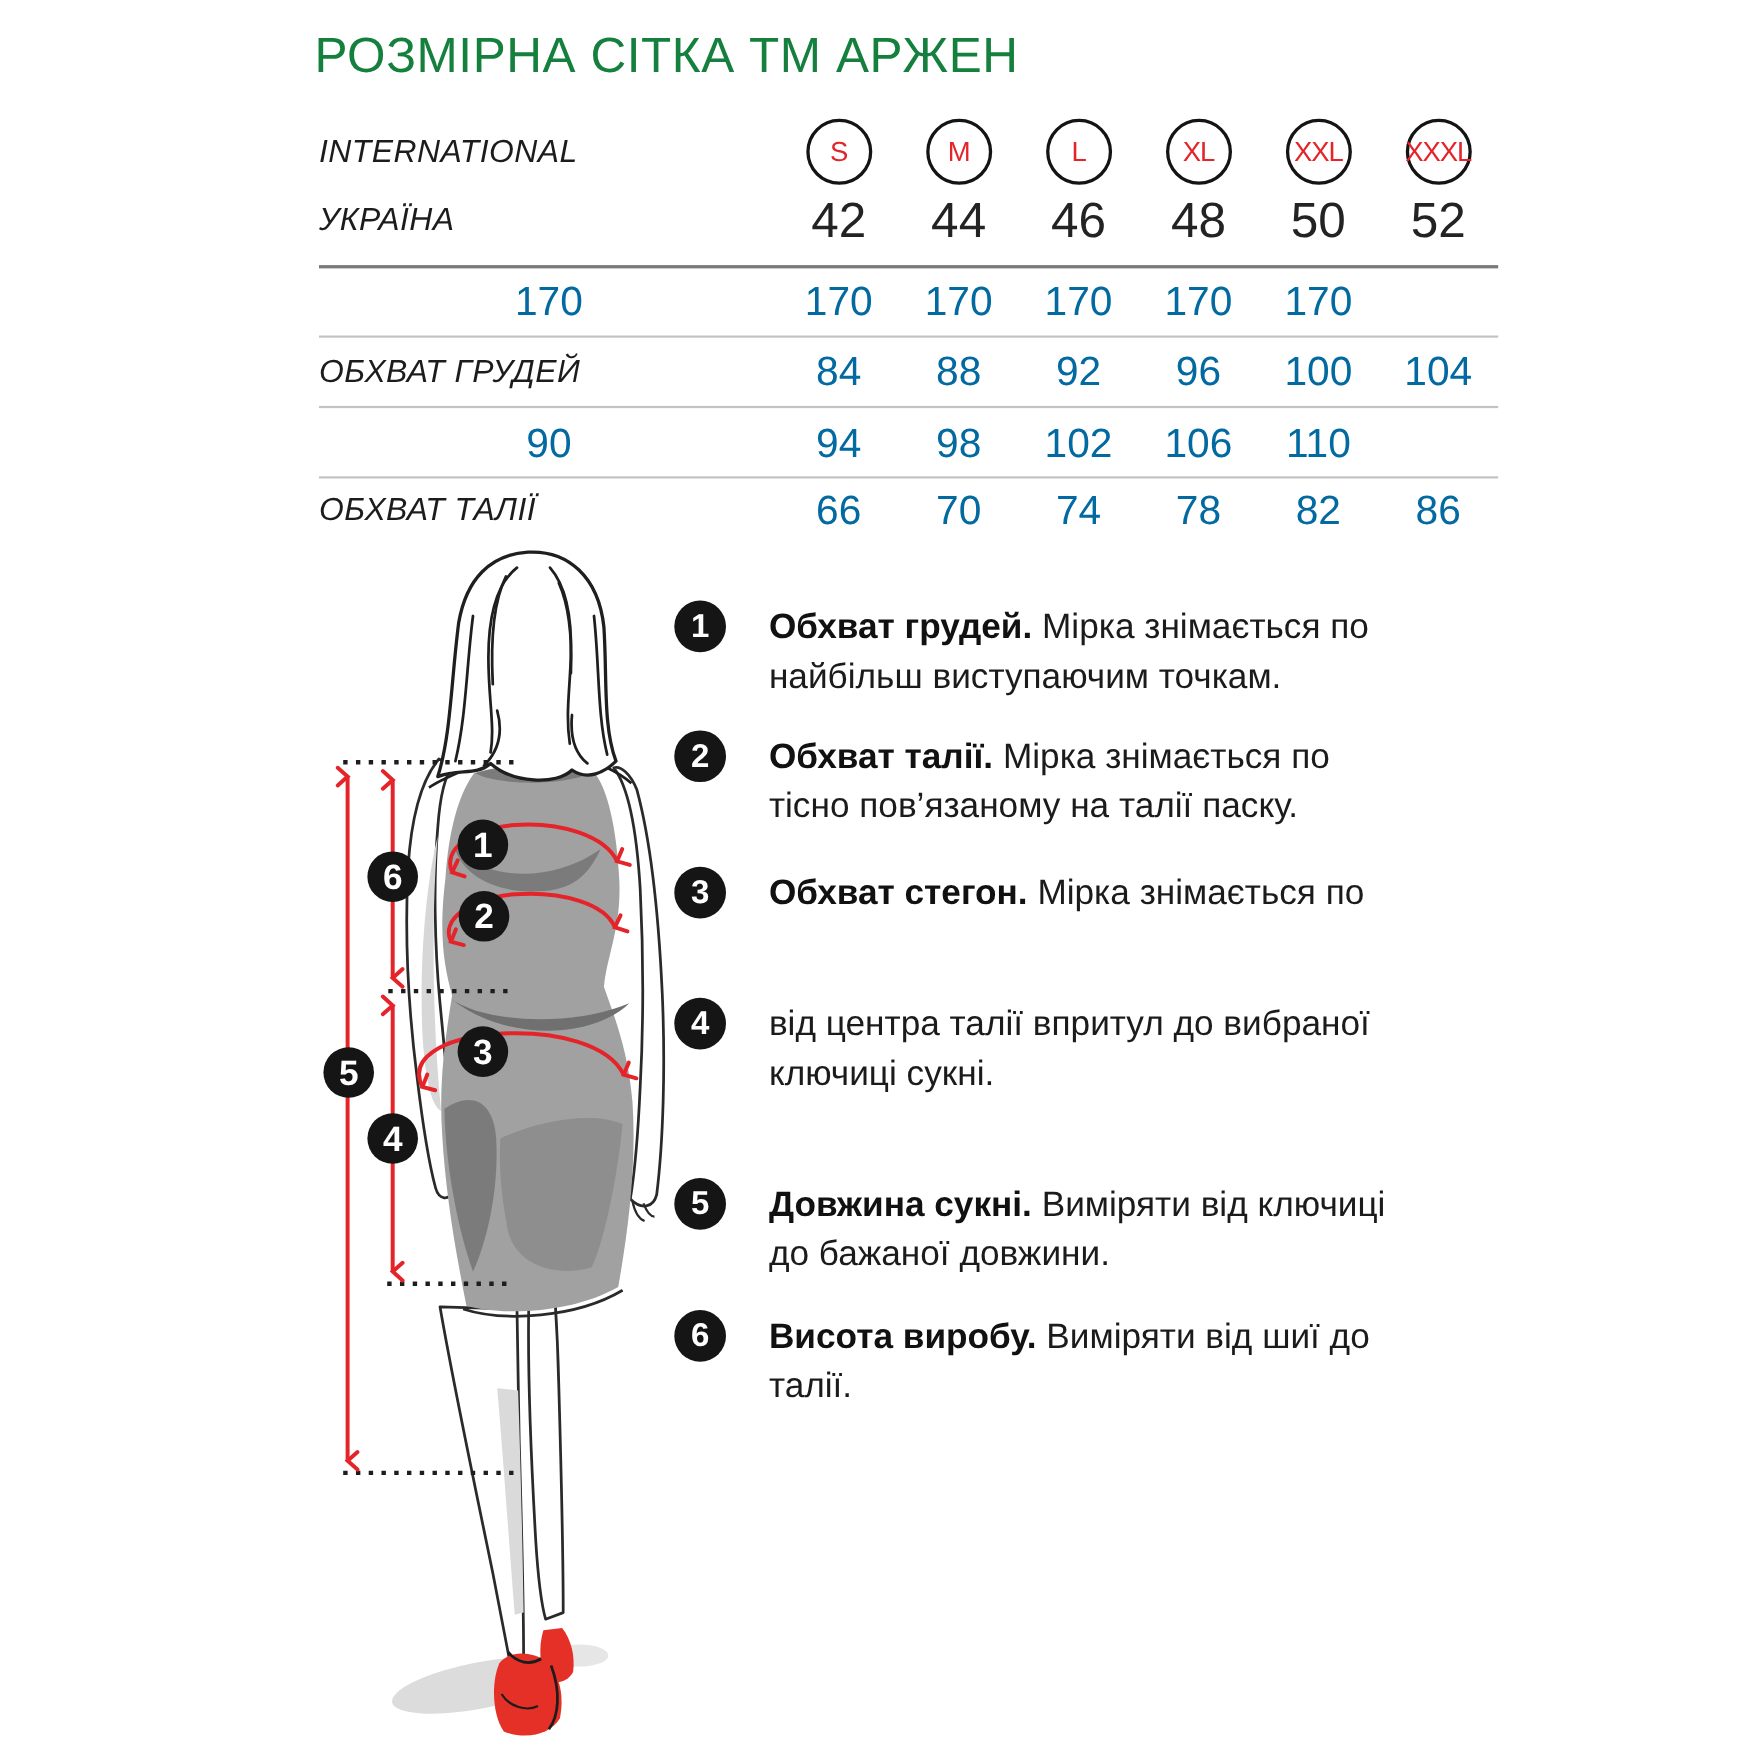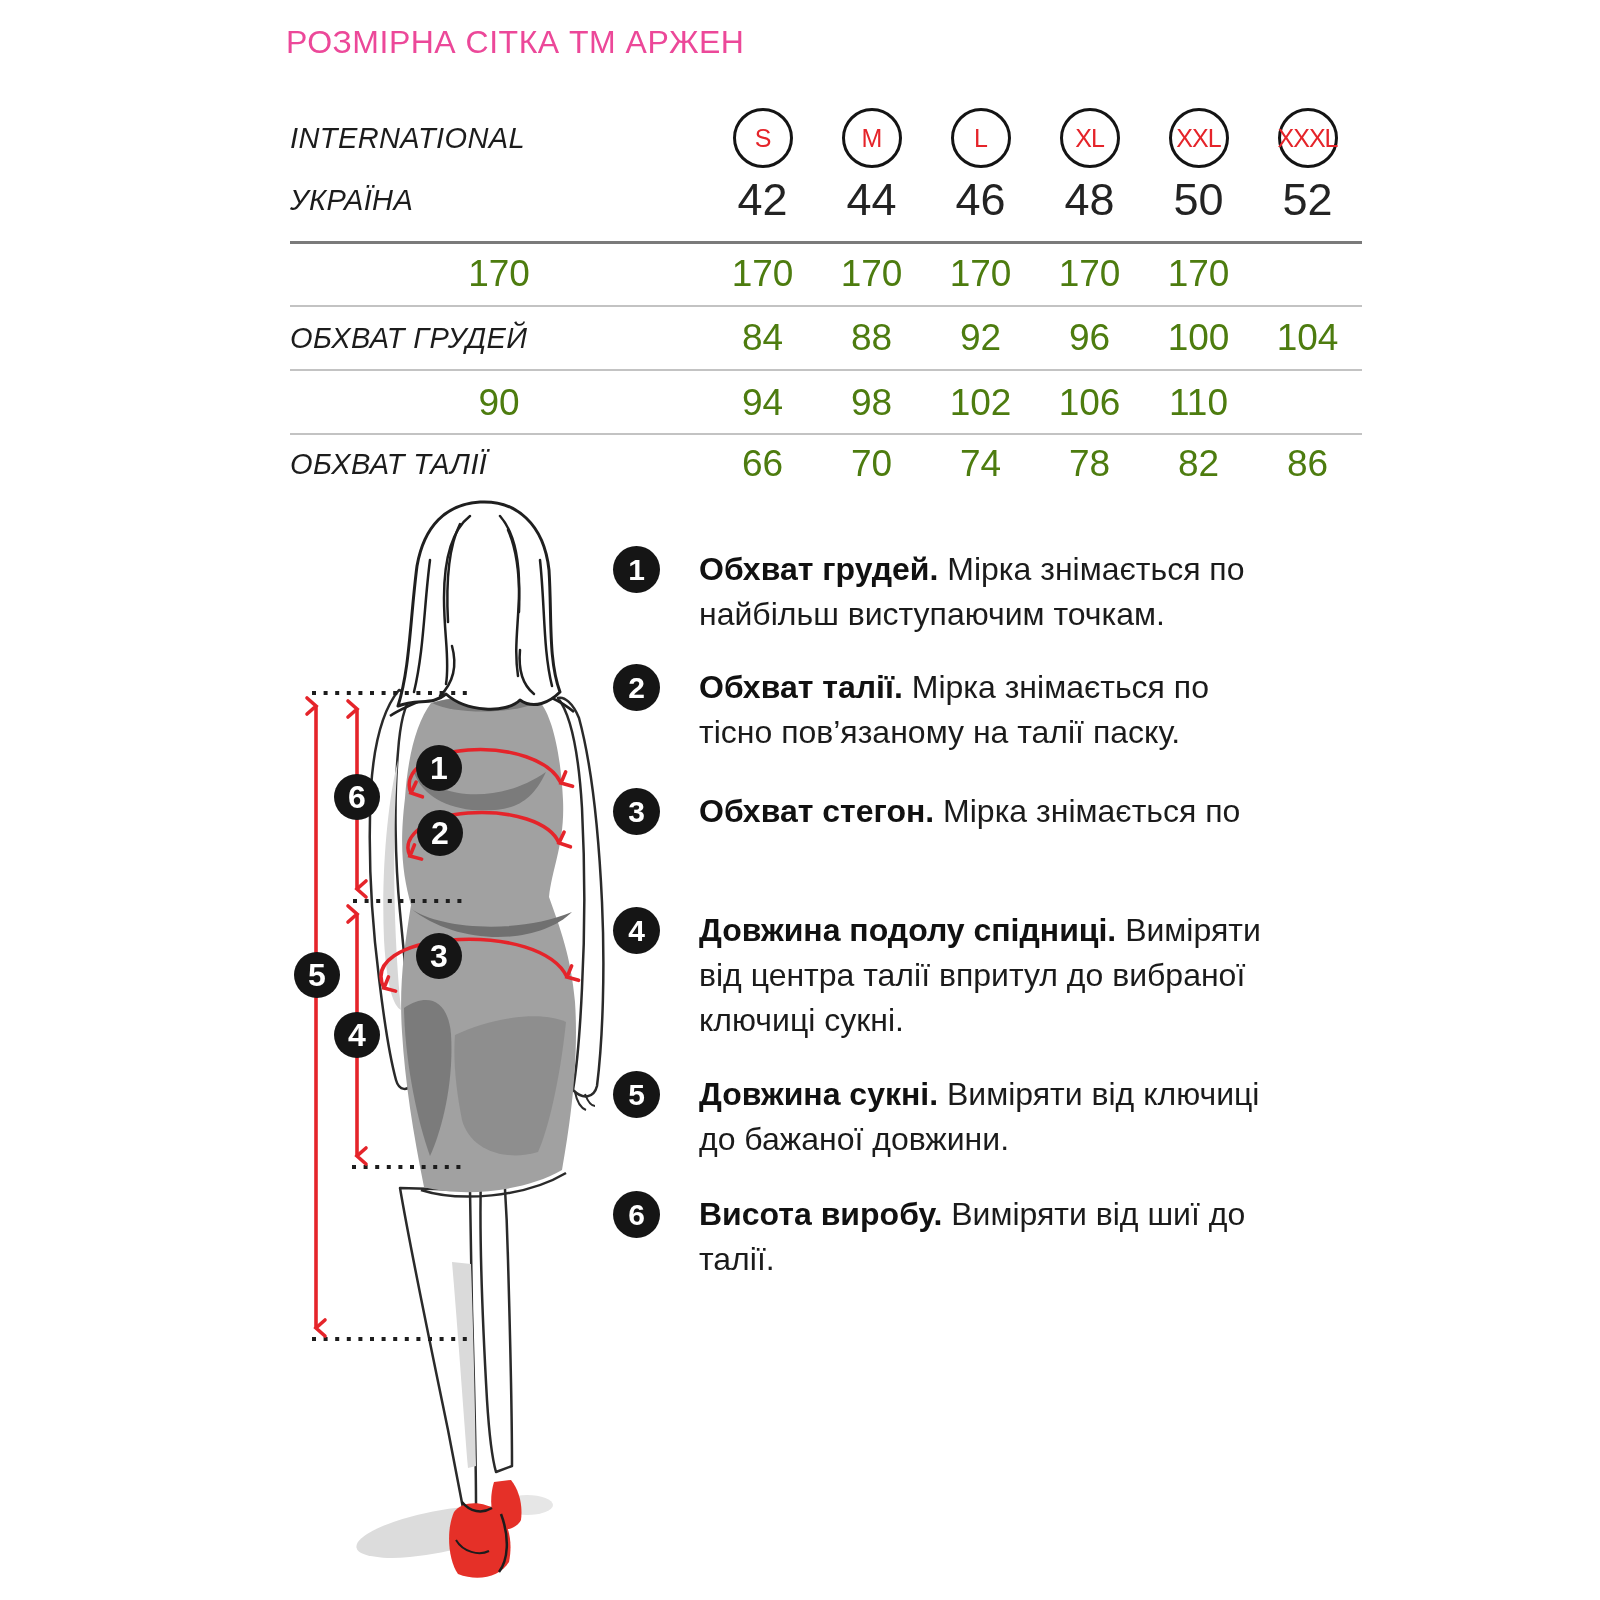--- a/index.html
+++ b/index.html
@@ -4,32 +4,32 @@
 <style>
   html,body{margin:0;padding:0;}
   body{
     width:1600px;height:1600px;position:relative;background:#ffffff;
     font-family:"Liberation Sans","DejaVu Sans",sans-serif;color:#1c1c1c;
     overflow:hidden;
   }
   .abs{position:absolute;}
   
   #title{
-    left:286px;top:24px;font-size:32px;letter-spacing:.5px;color:#ec4899;
+    left:286px;top:24px;font-size:45px;letter-spacing:.5px;color:#15803d;
   }
   
   .trow{
     position:absolute;left:290px;width:1072px;height:60px;
     display:grid;grid-template-columns:418px repeat(6,109px);align-items:center;
   }
   .tlabel{font-size:29px;color:#1c1c1c;letter-spacing:.4px;font-style:italic;}
   .cell{text-align:center;}
   .num{font-size:37px;}
   .blacknum{color:#232323;font-size:45px;}
-  .graynum{color:#4d7c0f;}
+  .graynum{color:#0369a1;}
   .circle-cell{display:flex;justify-content:center;align-items:center;}
   .scircle{
     width:54px;height:54px;border:3.5px solid #141414;border-radius:50%;
     color:#e5242a;font-size:25px;letter-spacing:-1px;white-space:nowrap;
     display:flex;align-items:center;justify-content:center;overflow:visible;
   }
   .tline{position:absolute;left:290px;width:1072px;height:2px;background:#c3c3c3;}
   .tline.dark{background:#7a7a7a;height:3px;}
   
   .litem{position:absolute;left:613px;width:775px;}
@@ -247,21 +247,20 @@
     <div class="lnum">3</div>
     <div class="lbody">
       <div class="lline"><span class="lterm">Обхват стегон.</span> <span>Мірка знімається по</span></div>
       <div class="lline"></div>
     </div>
   </div>
 
   <div class="litem" style="top:908px">
     <div class="lnum">4</div>
     <div class="lbody">
-      <div class="lline"><span class="lterm">Довжина подолу спідниці.</span> <span>Виміряти</span></div>
       <div class="lline">від центра талії впритул до вибраної</div>
       <div class="lline">ключиці сукні.</div>
     </div>
   </div>
 
   <div class="litem" style="top:1072px">
     <div class="lnum">5</div>
     <div class="lbody">
       <div class="lline"><span class="lterm">Довжина сукні.</span> <span>Виміряти від ключиці</span></div>
       <div class="lline">до бажаної довжини.</div>

